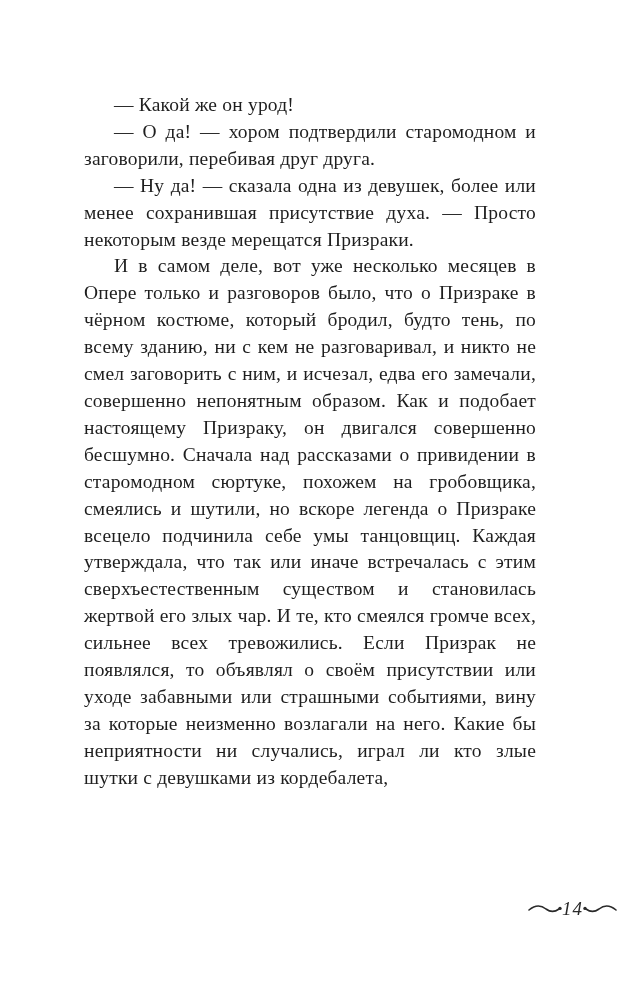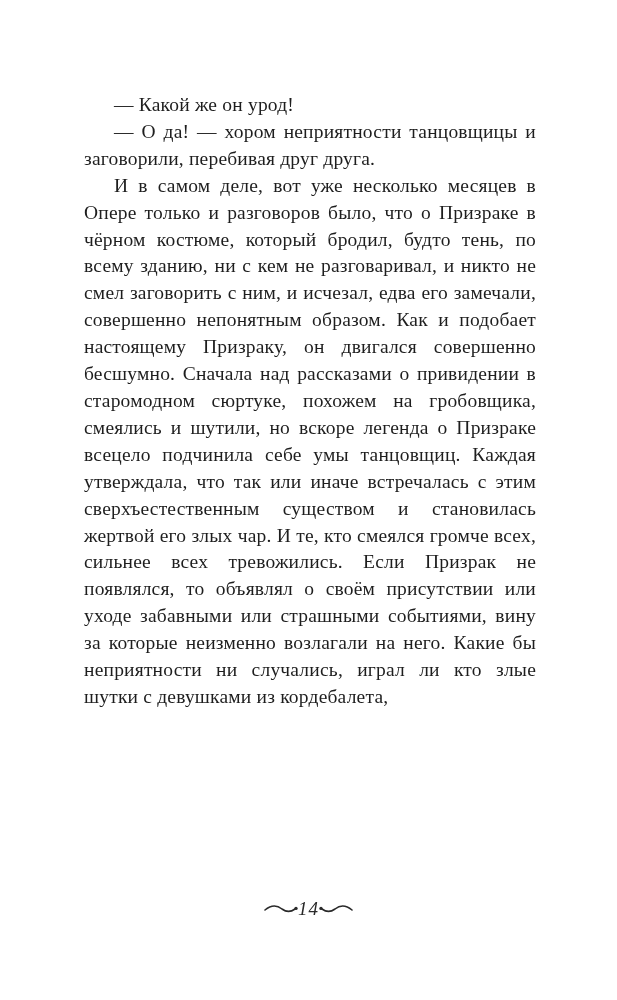--- a/index.html
+++ b/index.html
@@ -33,21 +33,21 @@
     hyphens: auto;
     -webkit-hyphens: auto;
   }
   .page-footer {
     position: absolute;
     left: 0;
     right: 0;
     top: 898px;
     display: flex;
     align-items: center;
-    justify-content: center;
+    justify-content: flex-end;
     gap: 0;
   }
   .page-number {
     font-style: italic;
     font-size: 19px;
     color: #2a2a2a;
     letter-spacing: 1px;
   }
   .flourish {
     display: inline-block;
@@ -63,21 +63,22 @@
     transform: scaleX(-1);
   }
 </style>
 </head>
 <body>
 
 <div class="page">
 
   <div class="text-block">
     <p>— Какой же он урод!</p>
-    <p>— О да! — хором неприятности танцовщицы и заговорили, перебивая друг друга.</p>
+    <p>— О да! — хором подтвердили старомодном и заговорили, перебивая друг друга.</p>
+    <p>— Ну да! — сказала одна из девушек, более или менее сохранившая присутствие духа. — Просто некоторым везде мерещатся Призраки.</p>
     <p>И в самом деле, вот уже несколько месяцев в Опере только и разговоров было, что о Призраке в чёрном костюме, который бродил, будто тень, по всему зданию, ни с кем не разговаривал, и никто не смел заговорить с ним, и исчезал, едва его замечали, совершенно непонятным образом. Как и подобает настоящему Призраку, он двигался совершенно бесшумно. Сначала над рассказами о привидении в старомодном сюртуке, похожем на гробовщика, смеялись и шутили, но вскоре легенда о Призраке всецело подчинила себе умы танцовщиц. Каждая утверждала, что так или иначе встречалась с этим сверхъестественным существом и становилась жертвой его злых чар. И те, кто смеялся громче всех, сильнее всех тревожились. Если Призрак не появлялся, то объявлял о своём присутствии или уходе забавными или страшными событиями, вину за которые неизменно возлагали на него. Какие бы неприятности ни случались, играл ли кто злые шутки с девушками из кордебалета,</p>
   </div>
 
   <div class="page-footer">
     <span class="flourish left">
       <svg viewBox="0 0 34 12" xmlns="http://www.w3.org/2000/svg">
         <path d="M1 7 C 7 2, 13 2, 18 6 C 22 9, 27 9, 31 6" fill="none" stroke="#2a2a2a" stroke-width="1.6" stroke-linecap="round"></path>
         <circle cx="32" cy="5.4" r="1.7" fill="#2a2a2a"></circle>
       </svg>
     </span>

